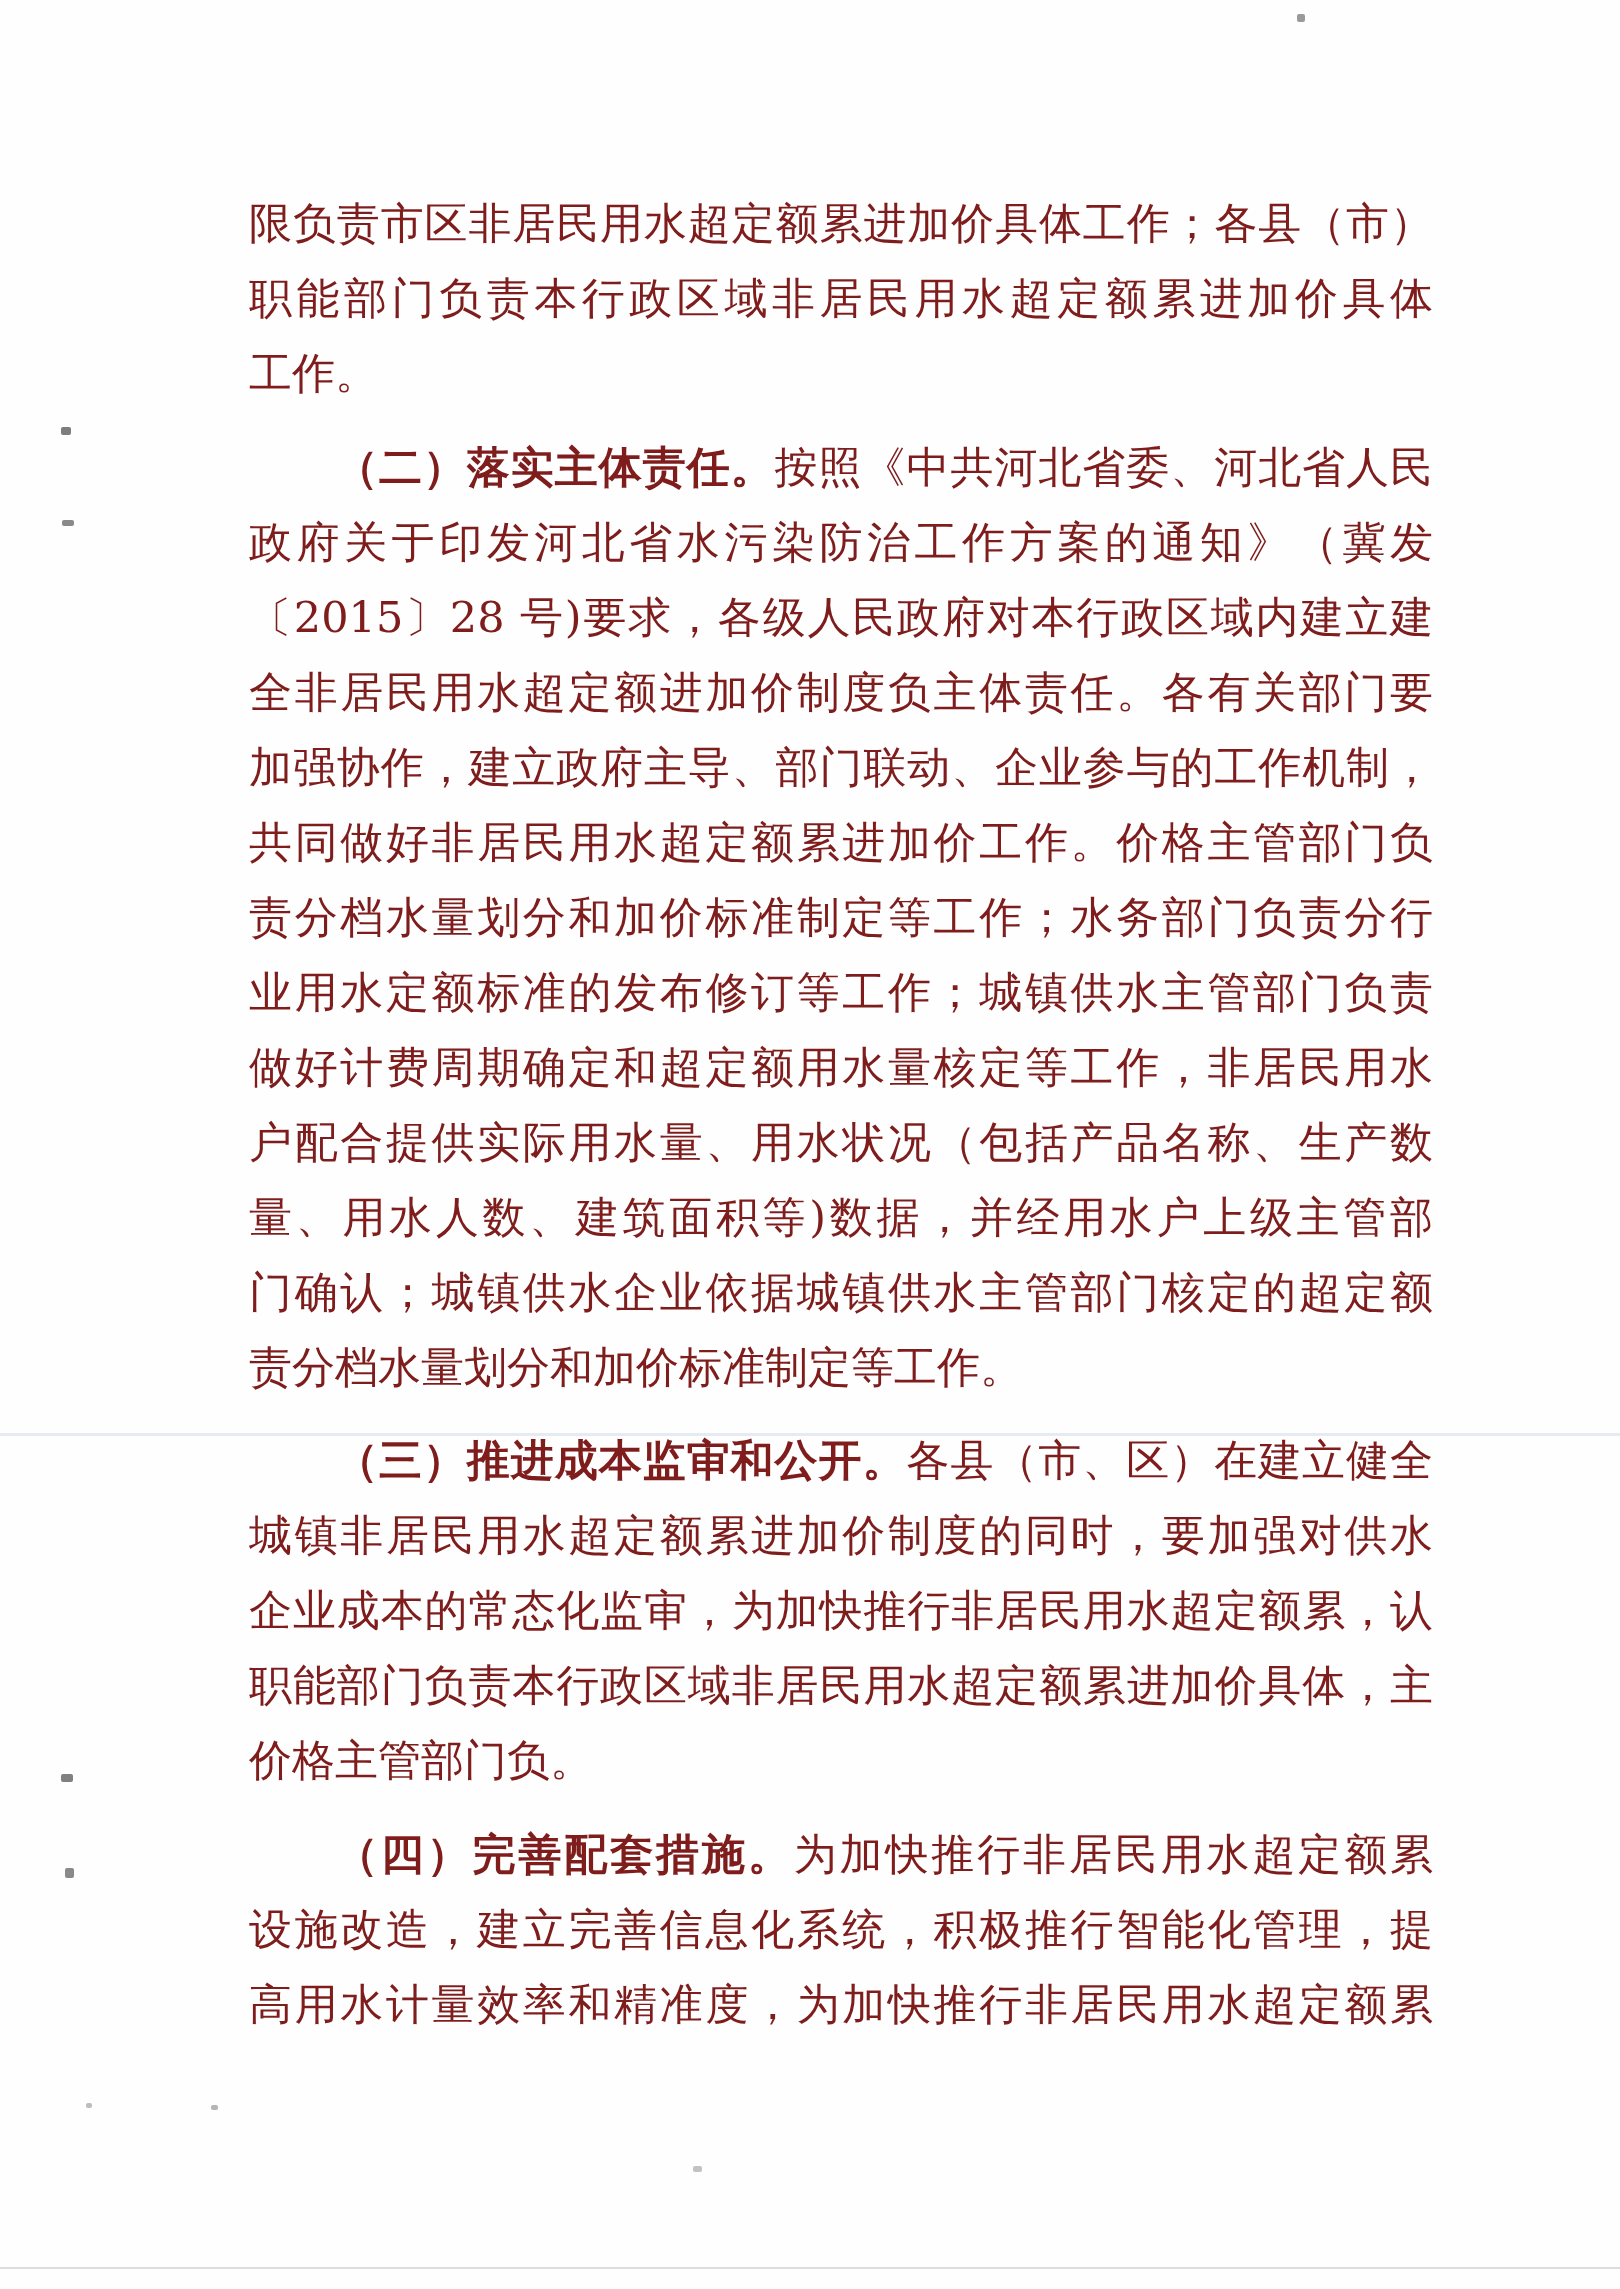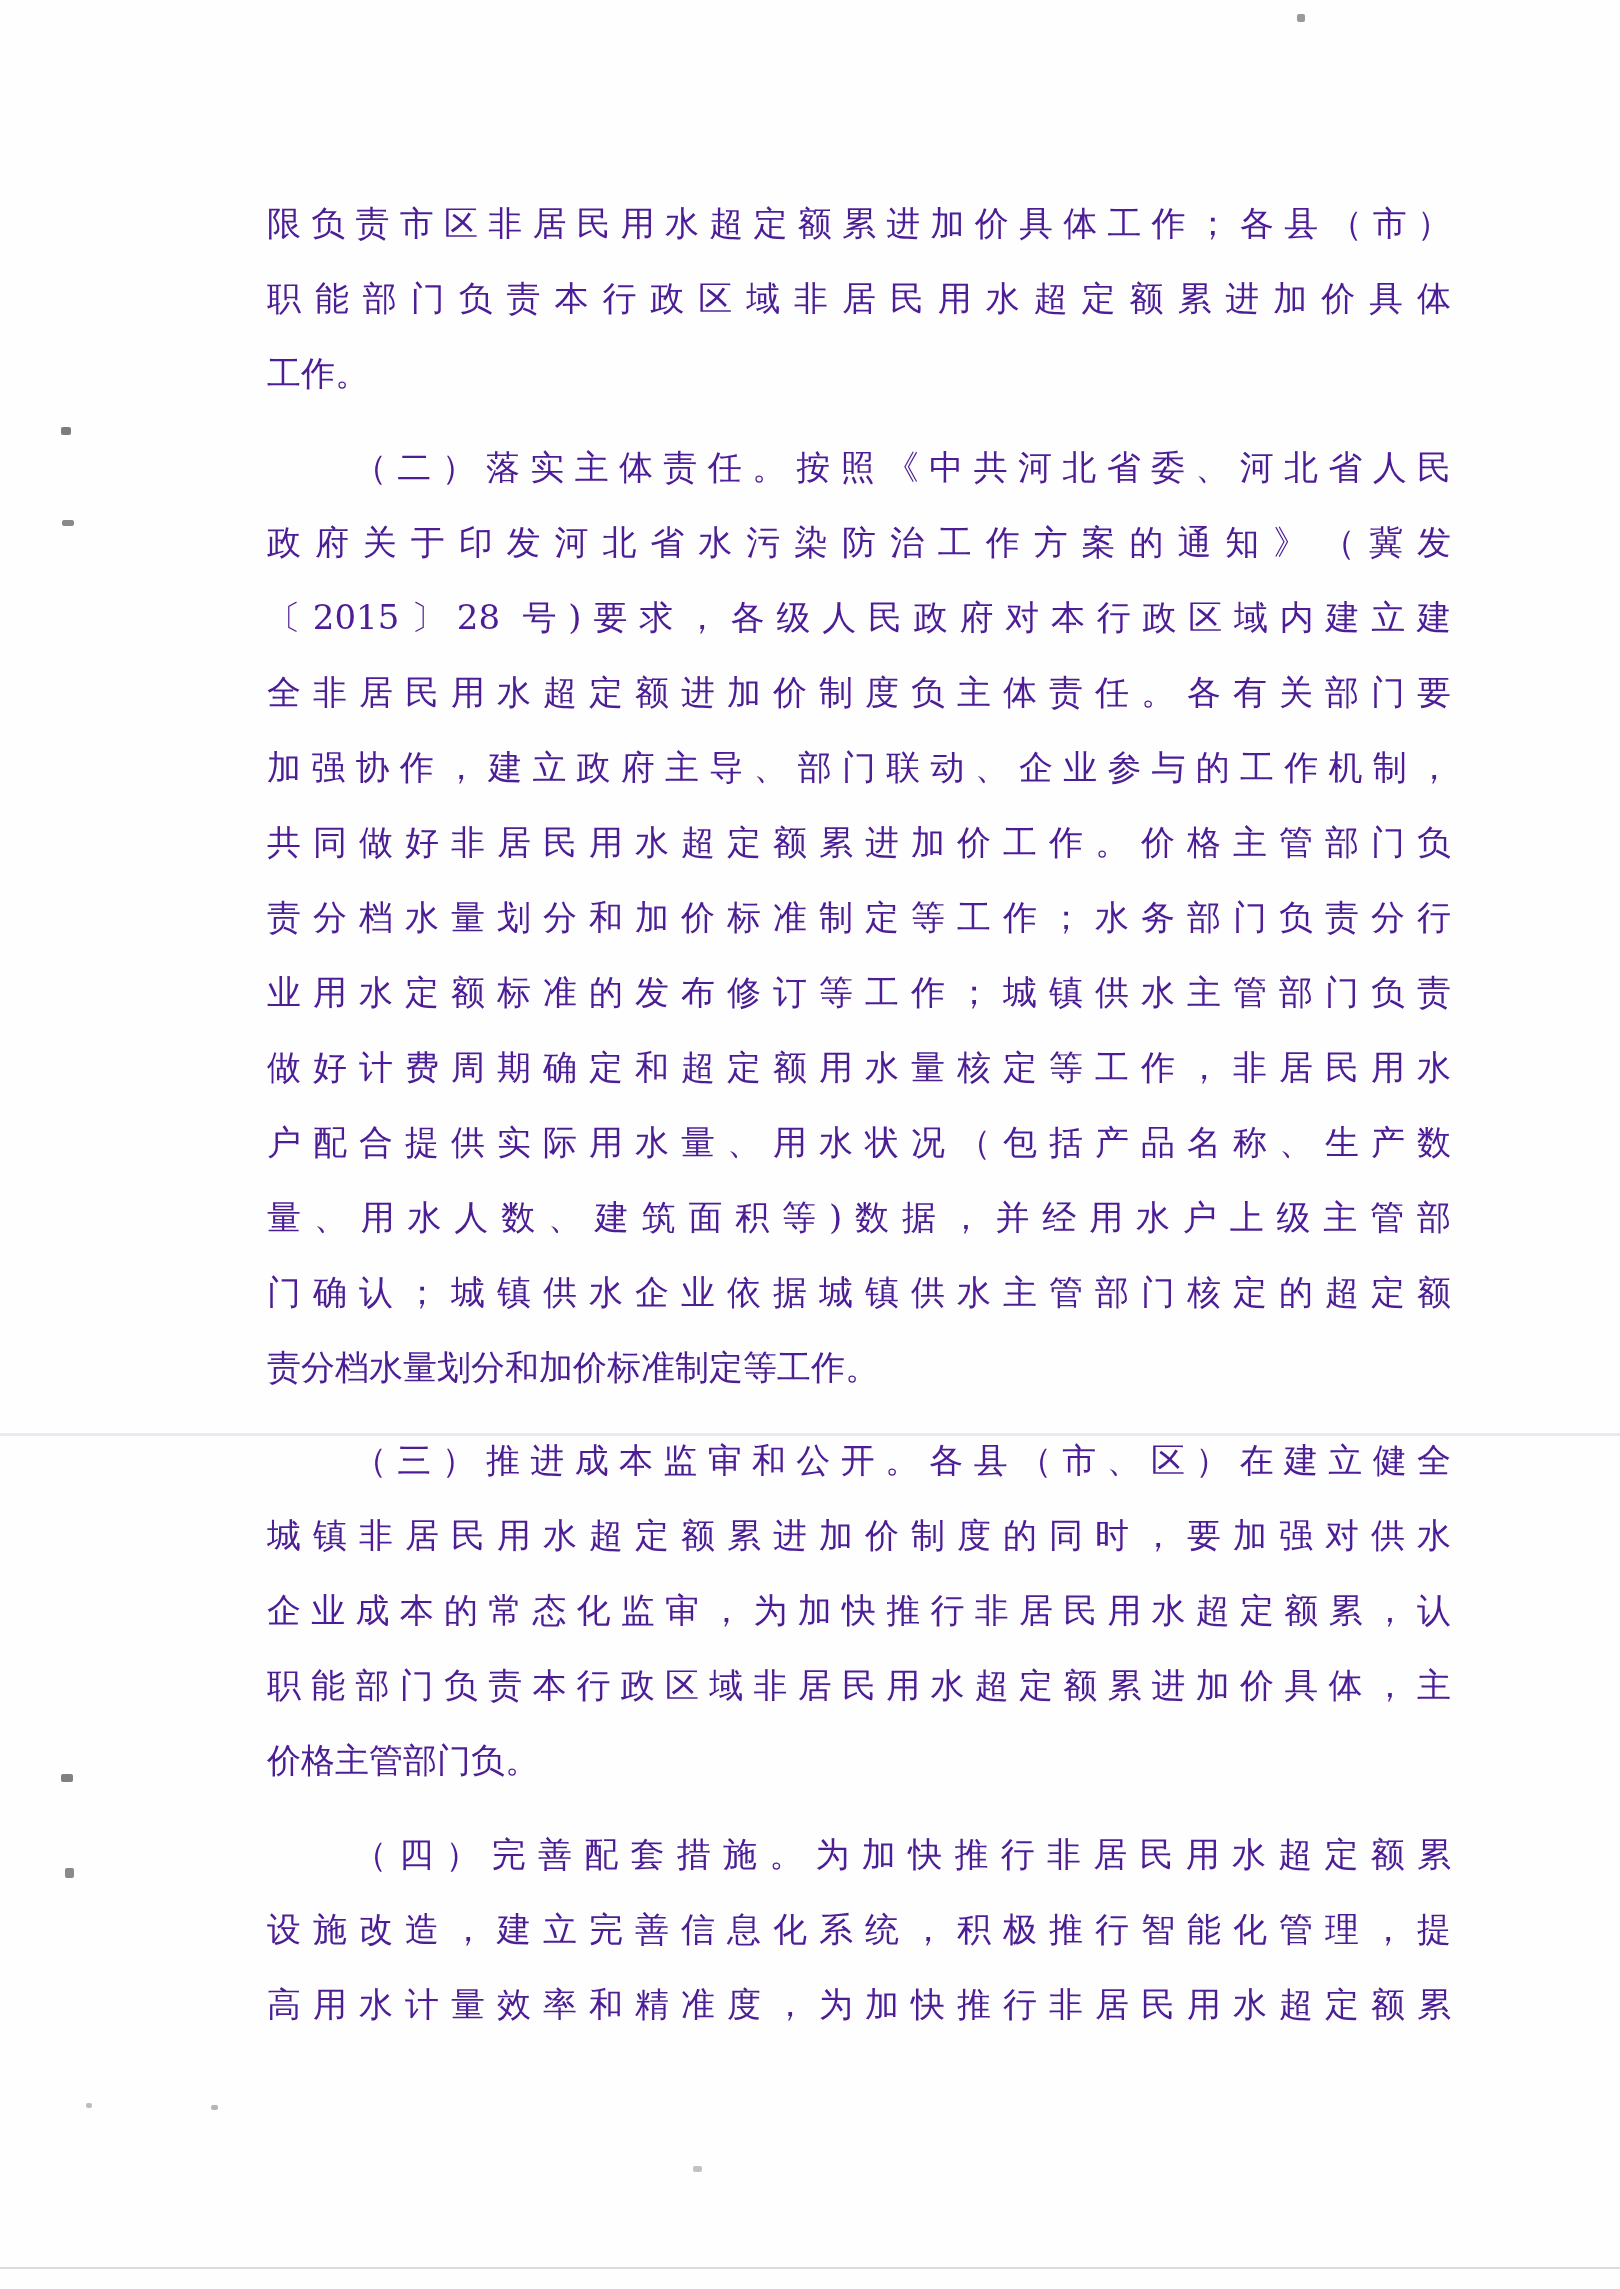--- a/index.html
+++ b/index.html
@@ -14,45 +14,45 @@
     overflow: hidden;
     font-family: "DejaVu Serif", "Liberation Serif", serif;
   }
   .sheet {
     position: absolute;
     inset: 0;
     background: #fefefe;
   }
   .textblock {
     position: absolute;
-    left: 267px;
+    left: 249px;
     top: 186px;
     width: 1184px;
-    font-size: 34px;
-    color: #4c1d95;
+    font-size: 43px;
+    color: #7f1d1d;
     letter-spacing: 0;
   }
   .para { margin: 0; }
   .para + .para { margin-top: 18.6px; }
   .line {
     height: 75px;
     line-height: 75px;
     overflow: hidden;
   }
   .line.full {
     text-align: justify;
     text-align-last: justify;
   }
   .line.end {
     text-align: left;
     text-align-last: left;
   }
   .line.indent { padding-left: 86px; }
   .seg { font-weight: normal; }
-  .seg.lead { font-weight: normal; }
+  .seg.lead { font-weight: bold; }
   .artifact-layer {
     position: absolute;
     inset: 0;
     pointer-events: none;
   }
   .rule {
     position: absolute;
     left: 0;
     width: 100%;
   }

